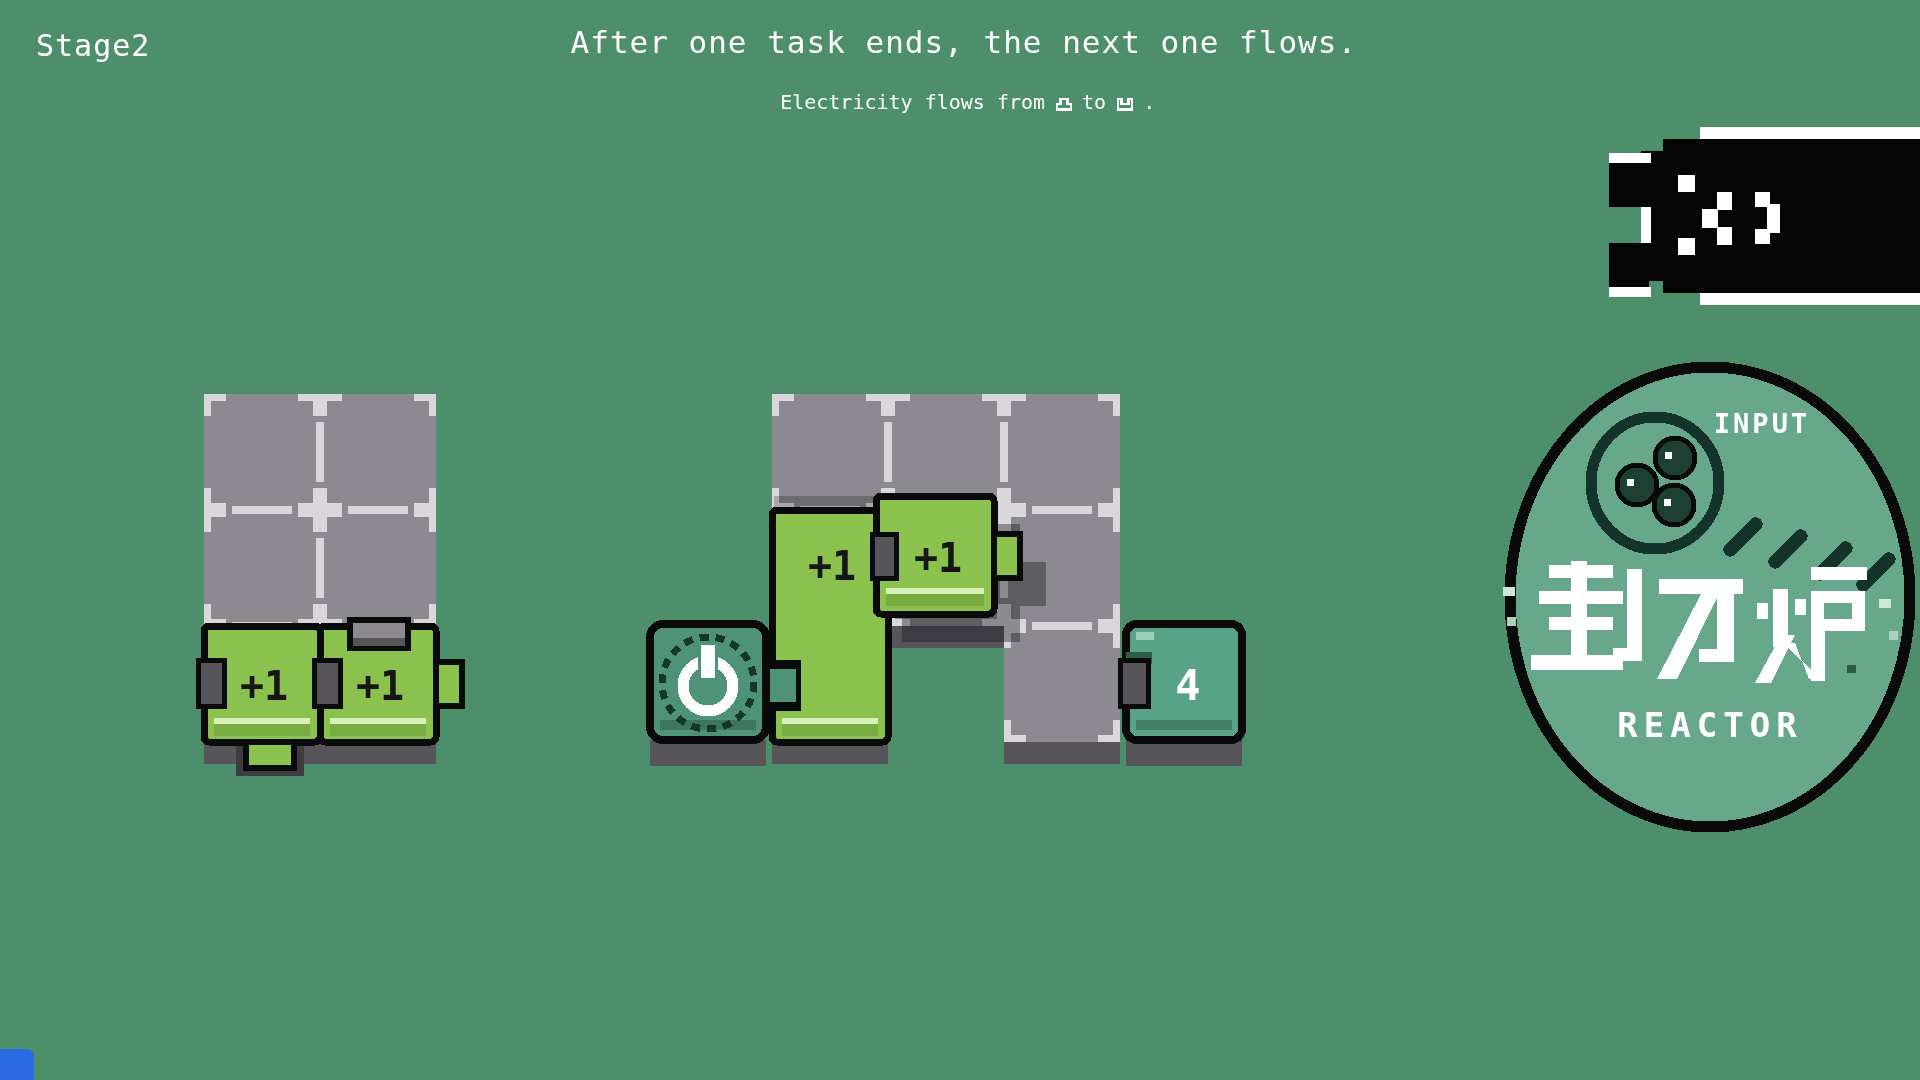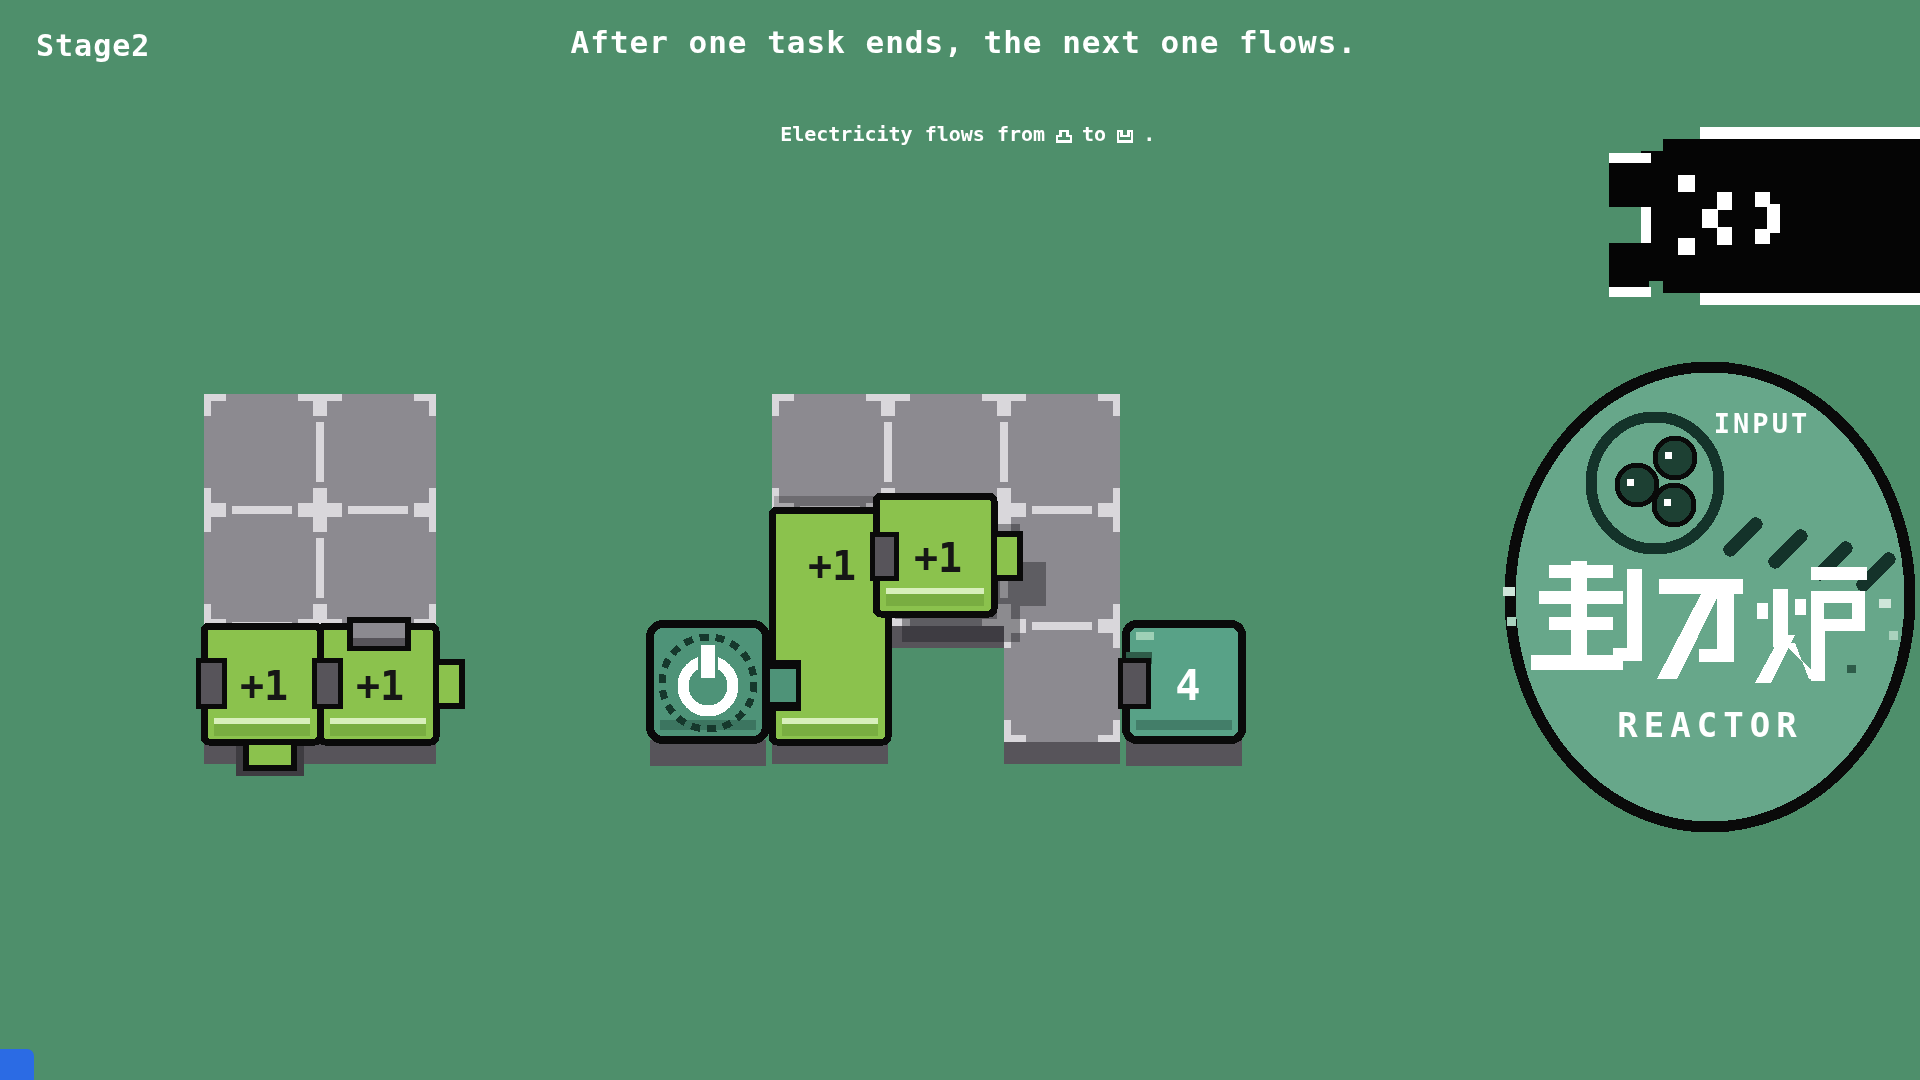--- a/index.html
+++ b/index.html
@@ -8,25 +8,25 @@
     --teal:#4e9378; --teal-dark:#3c7560; --output:#58a287; --output-dark:#437e69;
     --badge:#67a78a; --badge-dark:#14332a; --ink:#0a0a0a; --white:#ffffff;
     --corner-blue:#2b6be4;
   }
   html,body{margin:0;padding:0;}
   body{
     width:1920px;height:1080px;overflow:hidden;position:relative;
     background:var(--bg);
     font-family:"DejaVu Sans Mono", monospace;
   }
-  .px{font-family:"DejaVu Sans Mono", monospace;font-weight:bold;color:#fff;}
+  .px{font-family:"DejaVu Sans Mono", monospace;font-weight:normal;color:#fff;}
   #stage-label{position:absolute;left:36px;top:28px;font-size:30px;letter-spacing:1px;}
   #title{position:absolute;left:50.2%;top:24px;transform:translateX(-50%);font-size:31px;white-space:nowrap;letter-spacing:1px;}
   #subtitle{position:absolute;left:50.4%;top:90px;transform:translateX(-50%);
-    font-size:20px;display:flex;align-items:center;gap:7px;white-space:nowrap;margin-top:32px;}
+    font-size:20px;display:flex;align-items:center;gap:7px;white-space:nowrap;}
   #subtitle svg{display:block;}
   #scene{position:absolute;left:0;top:0;}
   text.plabel{font-family:"DejaVu Sans Mono",monospace;font-weight:bold;fill:#161616;}
   text.wlabel{font-family:"DejaVu Sans Mono",monospace;font-weight:bold;fill:#ffffff;}
   #corner-fragment{position:absolute;left:0;bottom:0;width:34px;height:31px;
     background:var(--corner-blue);border-top-right-radius:7px;}
 </style>
 </head>
 <body>
 

